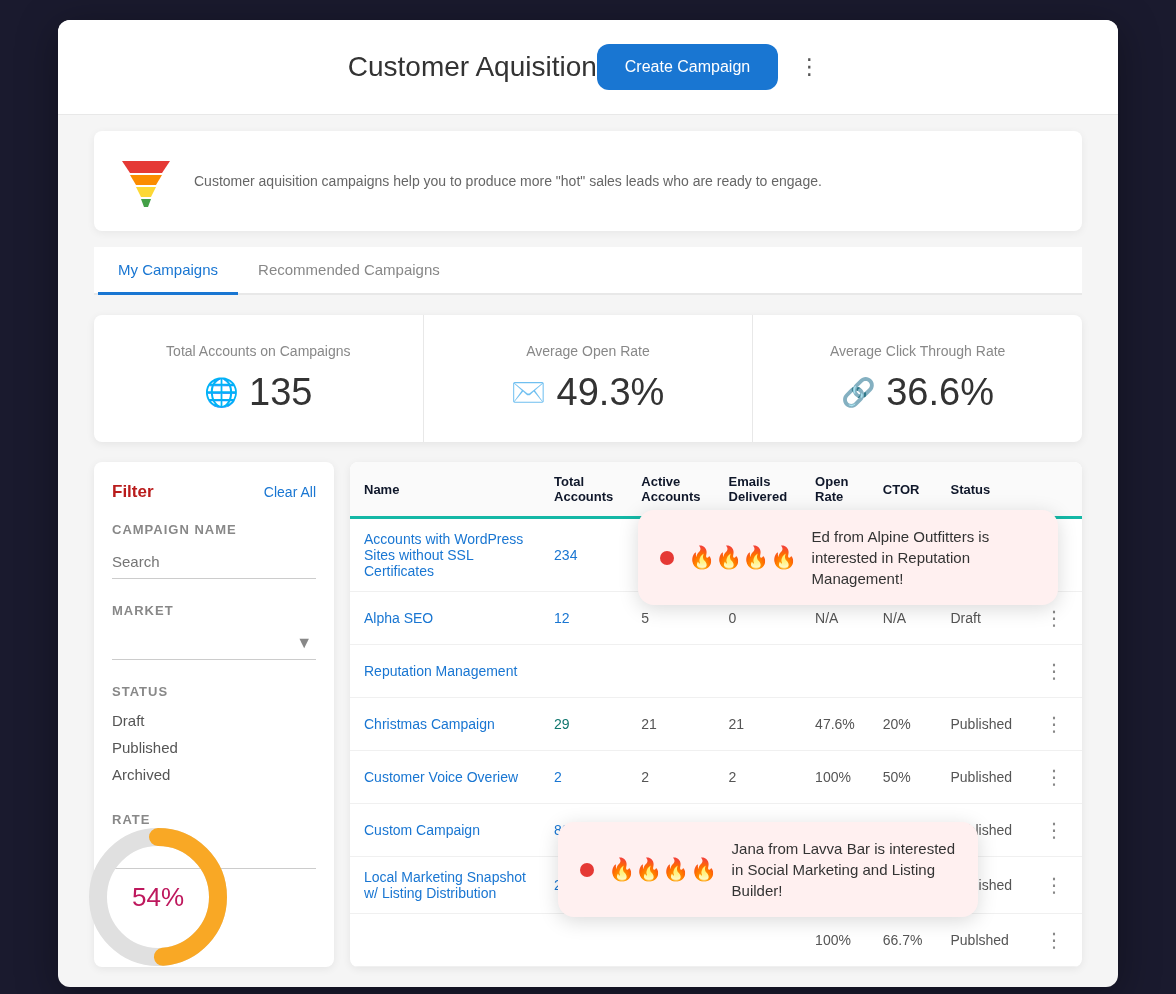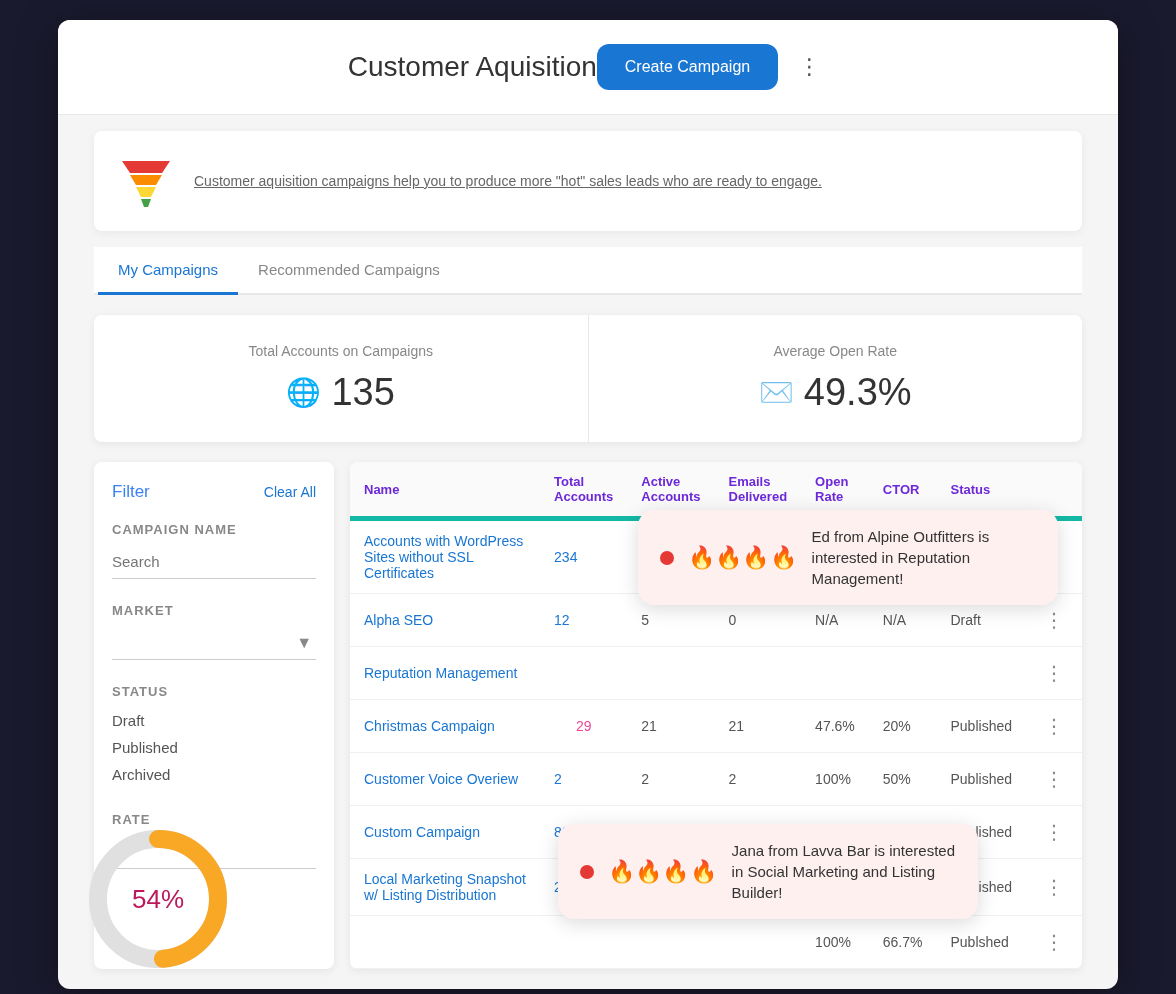--- a/index.html
+++ b/index.html
@@ -83,21 +83,20 @@
     }
     .banner-text h3 {
       font-size: 17px;
       font-weight: 700;
       color: #333;
       margin-bottom: 4px;
     }
     .banner-text p {
       font-size: 14px;
       color: #666;
-      text-decoration: underline;
     }
 
     
     .tabs {
       background: #fff;
       margin: 0 36px;
       display: flex;
       border-bottom: 2px solid #e8e8e8;
       padding: 0 4px;
     }
@@ -172,22 +171,22 @@
       min-height: 500px;
     }
     .filter-header {
       display: flex;
       justify-content: space-between;
       align-items: center;
       margin-bottom: 20px;
     }
     .filter-title {
       font-size: 17px;
-      font-weight: 400;
-      color: #3b82f6;
+      font-weight: 700;
+      color: #b91c1c;
     }
     .clear-all-btn {
       color: #1976d2;
       font-size: 14px;
       cursor: pointer;
       background: none;
       border: none;
     }
     .filter-section {
       margin-bottom: 24px;
@@ -254,22 +253,22 @@
     .campaign-table {
       width: 100%;
       border-collapse: collapse;
     }
     .campaign-table th {
       background: #fafafa;
       padding: 12px 14px;
       text-align: left;
       font-size: 13px;
       font-weight: 600;
-      color: #6d28d9;
-      border-bottom: 5px solid #14b8a6;
+      color: #0f172a;
+      border-bottom: 3px solid #14b8a6;
     }
     .campaign-table td {
       padding: 12px 14px;
       font-size: 14px;
       color: #555;
       border-bottom: 1px solid #f0f0f0;
       vertical-align: middle;
     }
     .campaign-name-link {
       color: #1976d2;
@@ -387,20 +386,27 @@
       <div class="stat-value">
         <span class="stat-icon icon-globe">🌐</span>
         <span>135</span>
       </div>
     </div>
     <div class="stat-card">
       <div class="stat-label">Average Open Rate</div>
       <div class="stat-value">
         <span class="stat-icon icon-mail">✉️</span>
         <span>49.3%</span>
+      </div>
+    </div>
+    <div class="stat-card">
+      <div class="stat-label">Average Click Through Rate</div>
+      <div class="stat-value">
+        <span class="stat-icon icon-link">🔗</span>
+        <span>36.6%</span>
       </div>
     </div>
   </div>
 
   <div class="content-area">
 
     <div class="filter-sidebar">
       <div class="filter-header">
         <span class="filter-title">Filter</span>
         <button class="clear-all-btn">Clear All</button>
@@ -486,21 +492,21 @@
     <td></td>
     <td class="status-published"></td>
     <td>
       <button class="action-btn">⋮</button>
     </td>
   </tr>
             <tr>
     <td>
       <a class="campaign-name-link" href="#">Christmas Campaign</a>
     </td>
-    <td style="color:#ec4899;text-align:center;">29</td>
+    <td style="color:#0f766e;">29</td>
     <td>21</td>
     <td>21</td>
     <td>47.6%</td>
     <td>20%</td>
     <td class="status-published">Published</td>
     <td>
       <button class="action-btn">⋮</button>
     </td>
   </tr>
             <tr>

